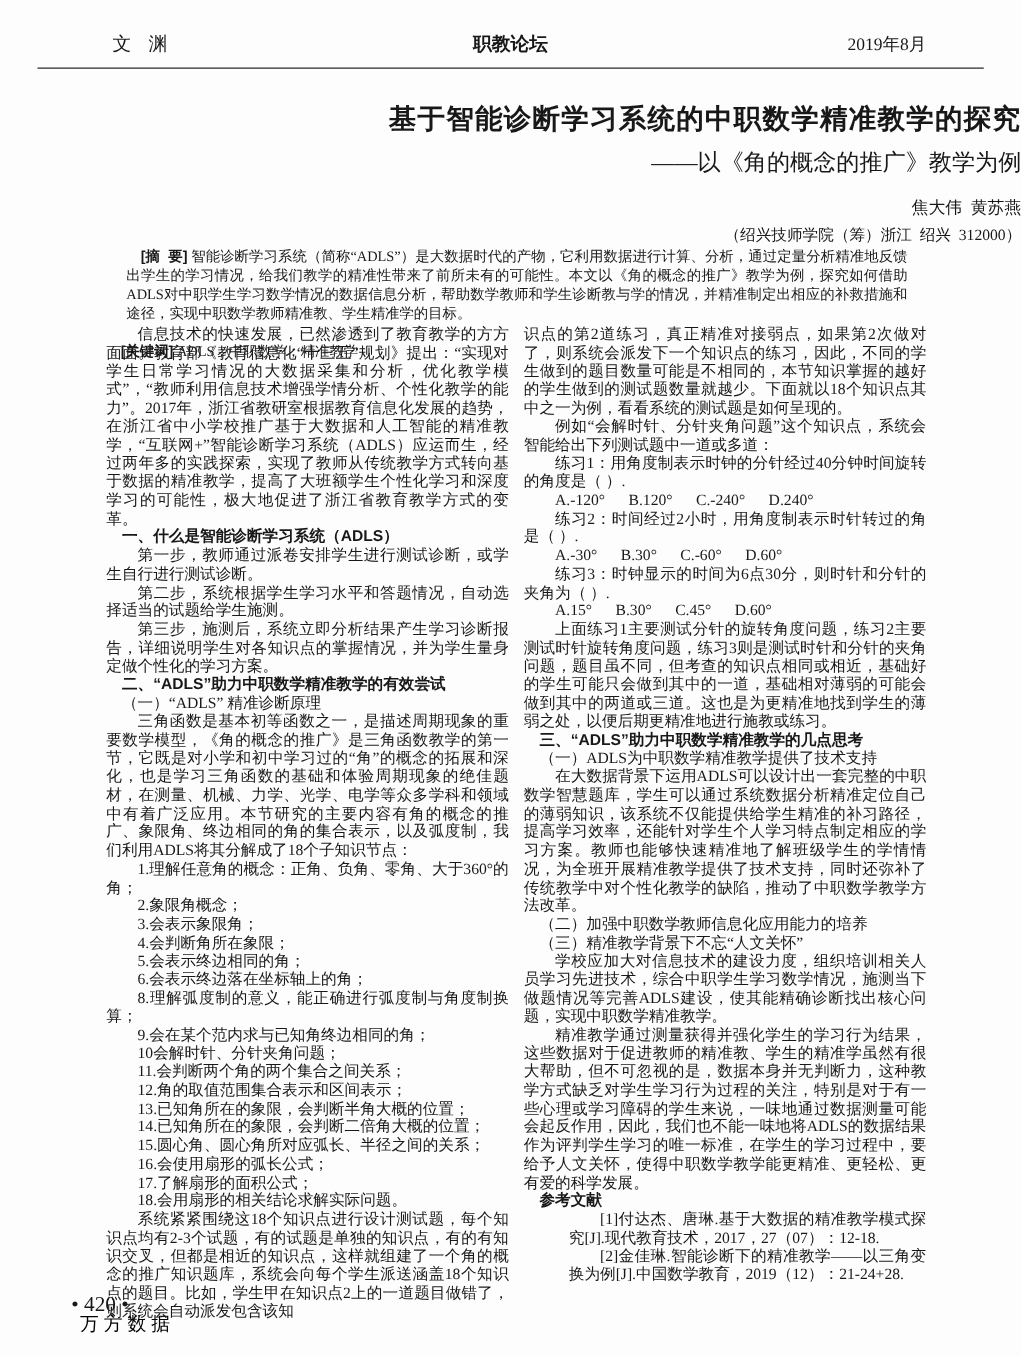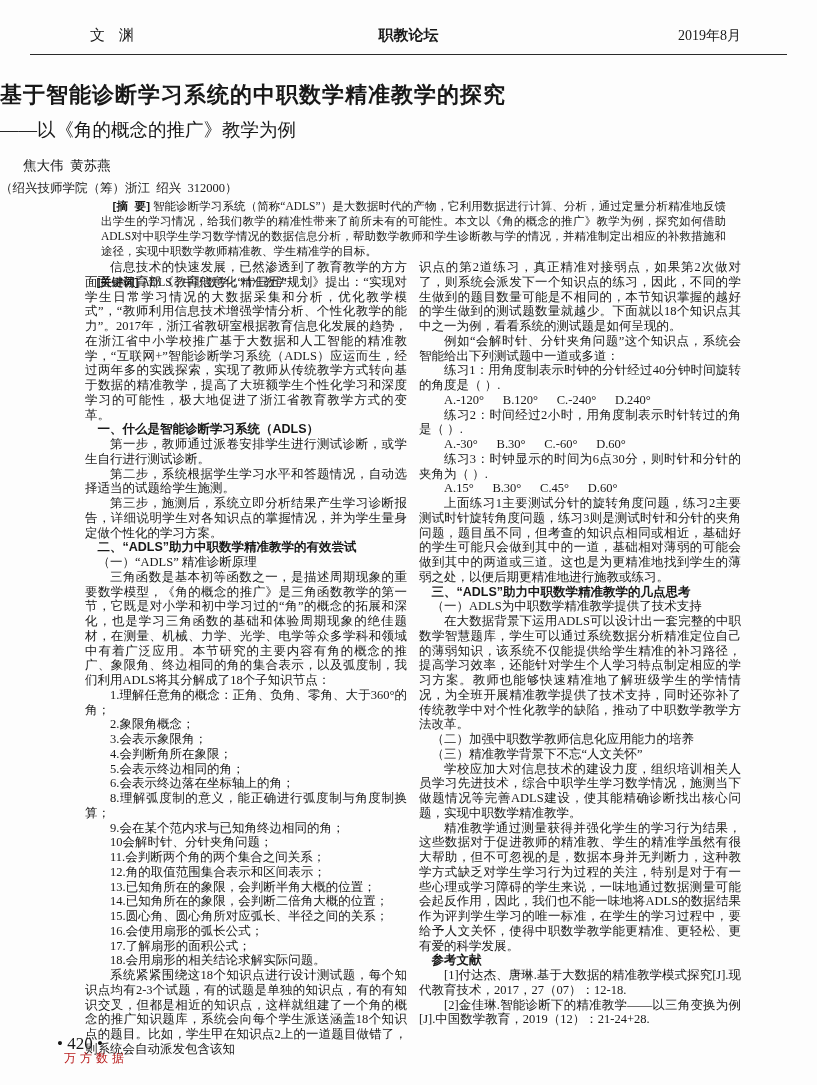--- a/index.html
+++ b/index.html
@@ -17,45 +17,45 @@
     display:flex; justify-content:space-between; align-items:baseline;
   }
   .header-left  { font-size:15px; letter-spacing:5px; }
   .header-center{ font-size:15px; font-weight:bold; font-family:"Liberation Sans","DejaVu Sans",sans-serif; }
   .header-right { font-size:14px; }
   .header-rule {
     position:absolute; top:54px; left:30px; right:30px;
     border-top:1.6px solid #2a2a2a; height:0;
   }
   
-  .titleblock { position:absolute; top:80px; left:0; width:817px; text-align:left; }
+  .titleblock { position:absolute; top:80px; left:0; width:817px; text-align:right; }
   .title    { font-size:22px; font-weight:bold; letter-spacing:1px; margin:0; }
   .subtitle { font-size:18.5px; font-weight:normal; margin:7px 0 0 0; }
   .authors  { font-size:13.5px; margin-top:15px; white-space:pre-wrap;padding-left:23px; }
   .affil    { font-size:12.5px; margin-top:5px; white-space:pre-wrap; }
   
   .abstract-block { position:absolute; top:183px; left:85px; width:657px;
     font-size:11.5px; line-height:15px; text-align:justify; }
   .abstract-p { margin:16px; text-indent:1em; }
   .kw-p { margin:2px 0 0 0; text-indent:1em; }
   .label { font-weight:bold; font-family:"Liberation Sans","DejaVu Sans",sans-serif; white-space:pre-wrap; }
   
   .columns { position:absolute; top:260px; left:85px; width:657px; display:flex; gap:12px; }
   .col { width:322px; font-size:12.5px; line-height:14.75px; }
   .blk { margin:0; text-align:justify; }
   .para    { text-indent:2em; }
   .cont    { text-indent:0; }
   .heading { text-indent:1em; font-weight:bold; font-family:"Liberation Sans","DejaVu Sans",sans-serif; }
   .sub     { text-indent:1em; }
   .opts    { text-indent:2em; white-space:pre-wrap; }
   .refhead { text-indent:1em; font-weight:bold; font-family:"Liberation Sans","DejaVu Sans",sans-serif; }
-  .ref     { text-indent:2em; }
+  .ref     { text-indent:2em;margin-left:36px; }
   
   .page-num  { position:absolute; left:57px; top:1034px; font-size:17px; }
-  .watermark { position:absolute; left:64px; top:1050px; font-size:12px; color:#b91c1c; letter-spacing:4px; }
+  .watermark { position:absolute; left:64px; top:1050px; font-size:15px; color:#000000; letter-spacing:4px; }
 </style>
 </head>
 <body>
 
 <div class="header">
   <span class="header-left">文 渊</span>
   <span class="header-center">职教论坛</span>
   <span class="header-right">2019年8月</span>
 </div>
 <div class="header-rule"></div>

